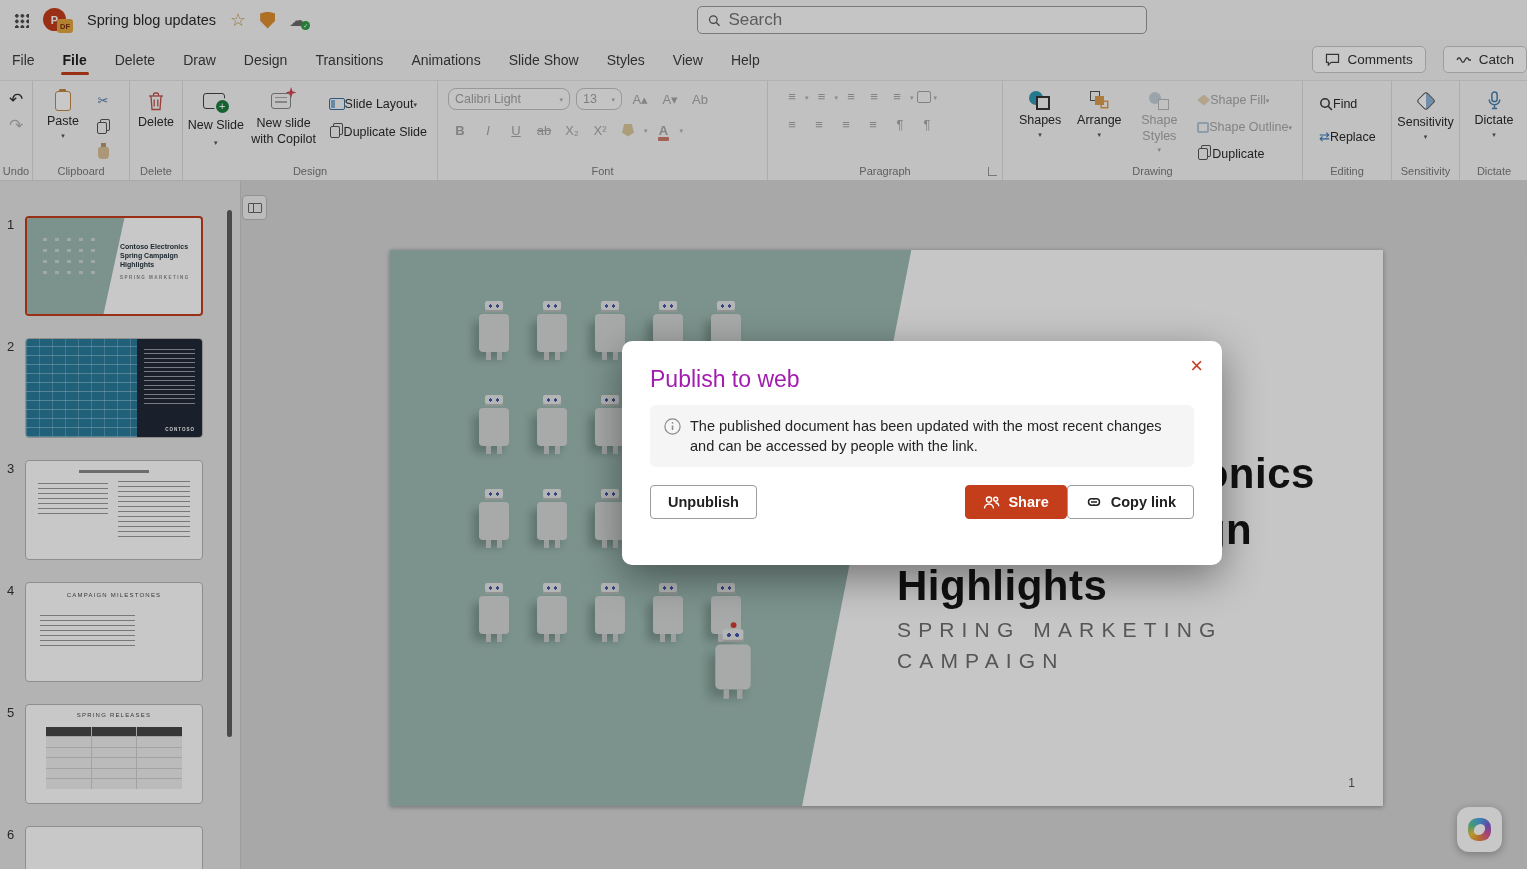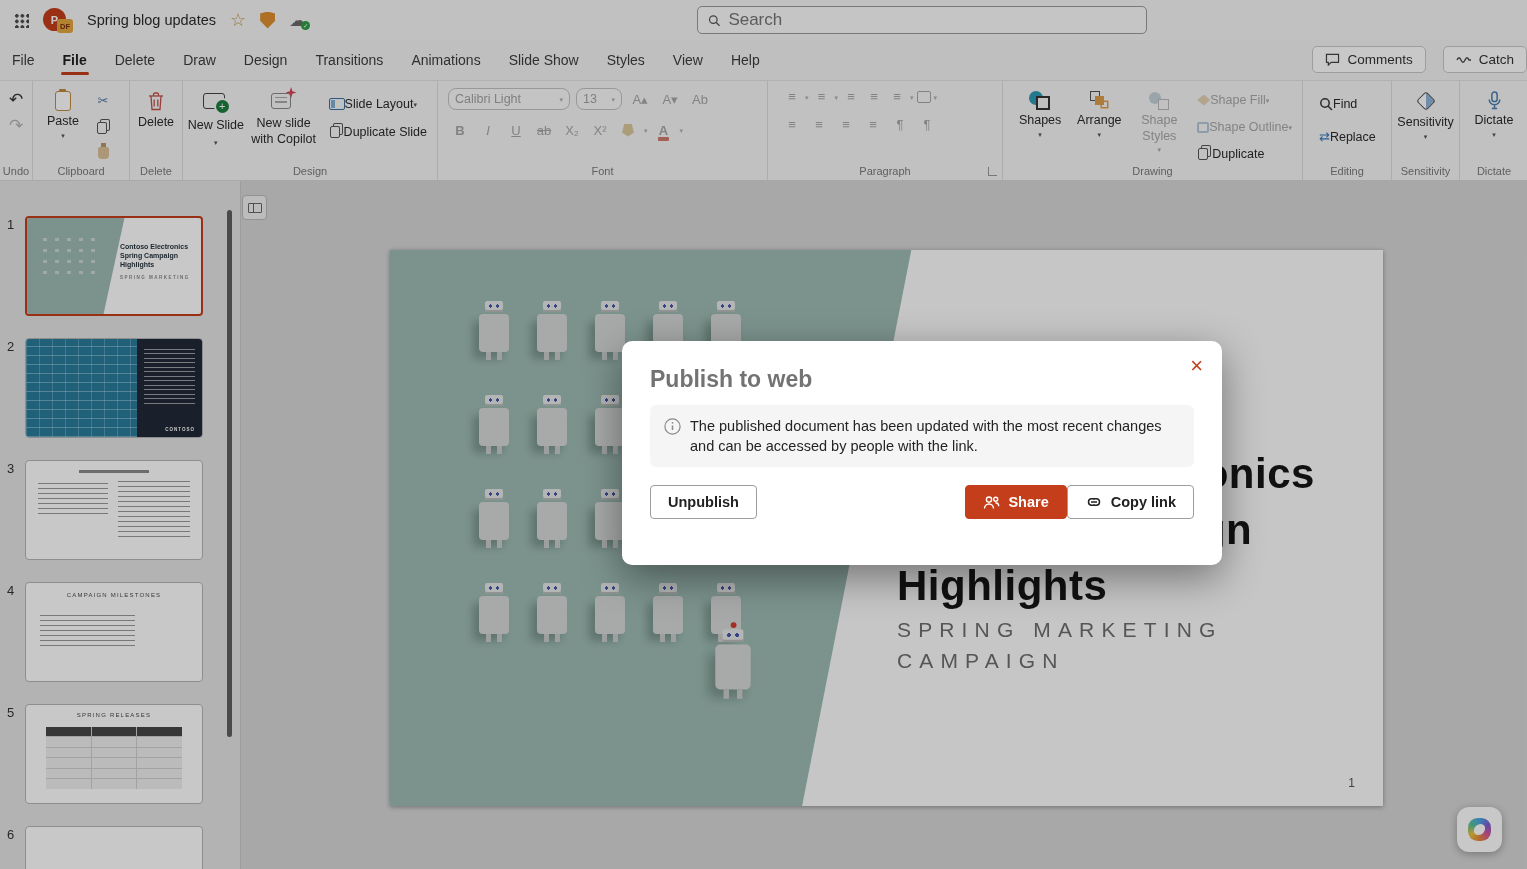--- a/index.html
+++ b/index.html
@@ -113,21 +113,21 @@
   .t3c2{position:absolute;right:12px;top:20px;width:72px;height:58px}
   .t4title{position:absolute;top:9px;left:0;right:0;text-align:center;font-size:6px;letter-spacing:1.2px;color:#4a4a4a}
   .t4body{position:absolute;left:14px;top:32px;width:95px;height:32px}
   .t5title{position:absolute;top:7px;left:0;right:0;text-align:center;font-size:6px;letter-spacing:1.2px;color:#4a4a4a}
   .t5tab{position:absolute;left:20px;right:20px;top:22px;bottom:14px;display:grid;grid-template-columns:1fr 1fr 1fr;grid-template-rows:9px repeat(5,1fr);gap:1px;background:#cfcfcf}
   .t5tab .h{background:#474747}
   .t5tab .c{background:#efefef}
   
   .dim{position:absolute;inset:0;background:rgba(0,0,0,.215);z-index:40}
   .dialog{position:absolute;left:622px;top:341px;width:600px;height:224px;background:#fff;border-radius:10px;box-shadow:0 12px 40px rgba(0,0,0,.42);z-index:50;padding:25px 28px}
-  .dtitle{font-size:23px;font-weight:bold;color:#737373}
+  .dtitle{font-size:23px;font-weight:normal;color:#a21caf}
   .dclose{position:absolute;top:14px;right:19px;font-size:22px;color:#c43e1c;cursor:pointer;line-height:1}
   .drow1{display:flex;align-items:center;gap:10px;margin-top:15px;font-size:15px;font-style:italic;color:#2b2b2b}
   .dinfo{display:flex;gap:9px;margin-top:12px;background:#f5f5f5;border-radius:6px;padding:11px 14px;font-size:14.5px;line-height:20px;color:#242424}
   .dinfo svg{flex:none;margin-top:2px}
   .dbtns{display:flex;align-items:flex-end;margin-top:18px}
   .btn{display:flex;align-items:center;gap:8px;font-size:14.5px;font-weight:bold;border-radius:4px;padding:8px 17px;cursor:pointer;border:1px solid #9e9c9a;background:#fff;color:#222}
   .btn.primary{background:#c43e1c;border-color:#c43e1c;color:#fff;margin-left:auto}
   .btn + .btn.secondary{margin-left:0}
 </style>
 </head>

